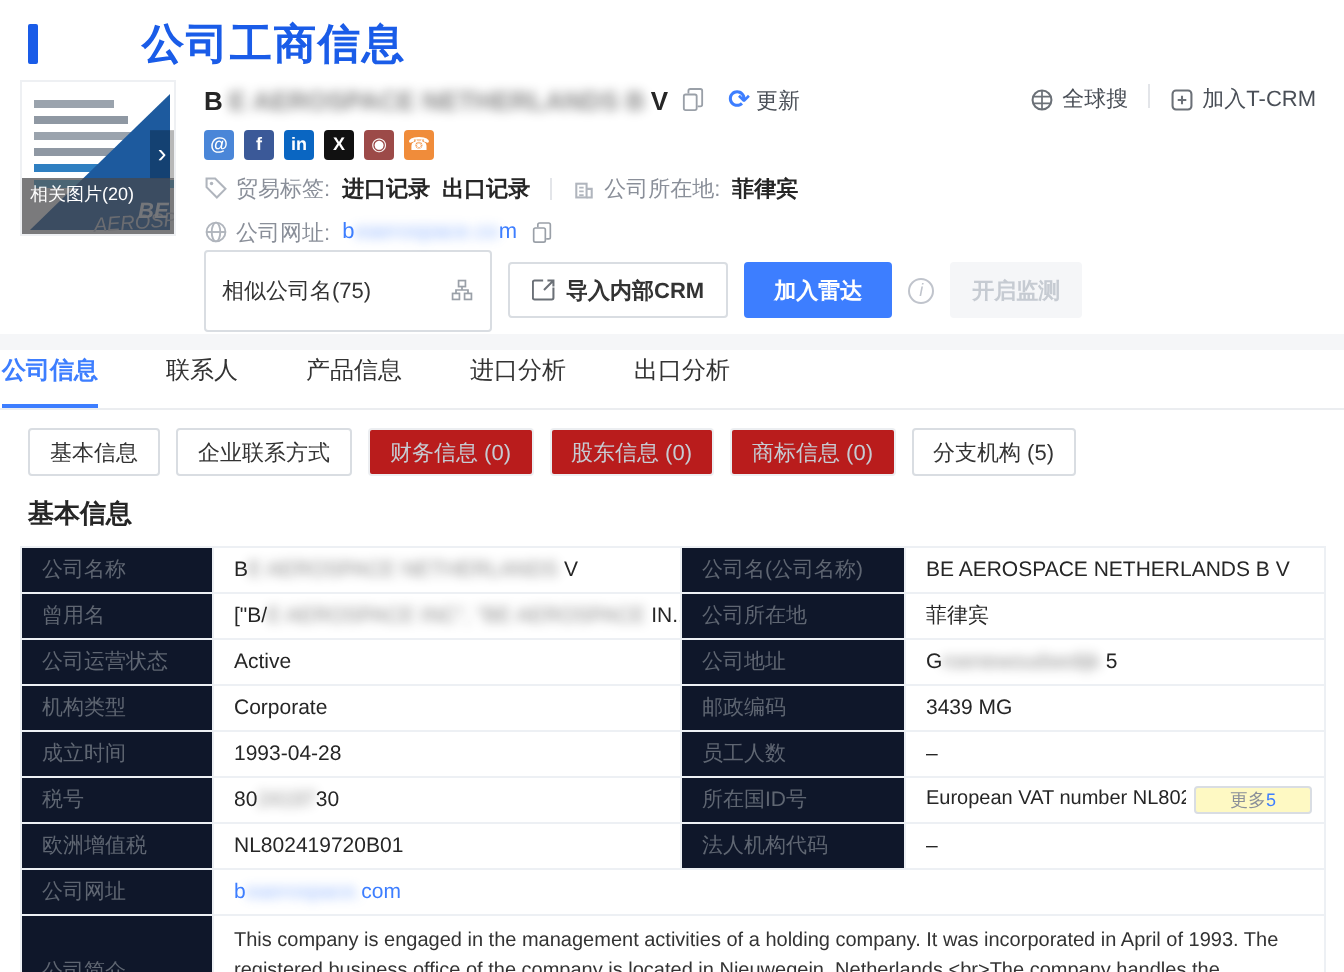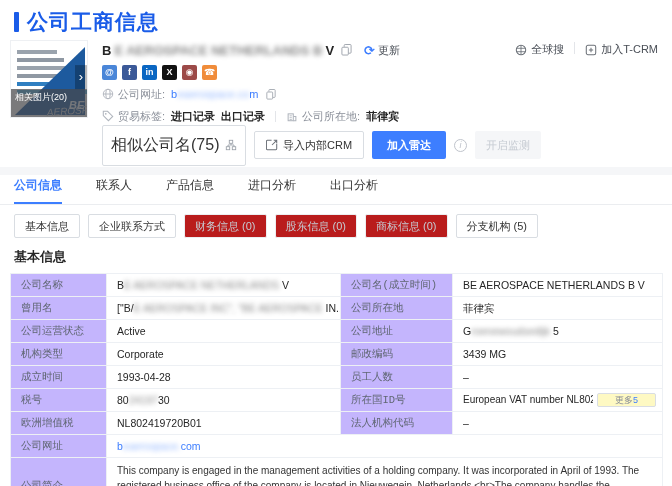--- a/index.html
+++ b/index.html
@@ -2,21 +2,21 @@
 <html><head>
 <meta charset="utf-8">
 <style>
   * { box-sizing: border-box; margin: 0; padding: 0; }
   html,body { width: 672px; height: 486px; overflow: hidden; background: #fff;
     font-family: "Liberation Sans", "DejaVu Sans", sans-serif; color: #333; }
 
   
   .title-row { display:flex; align-items:center; padding:9px 14px 0; height:34px; }
   .title-bar { width:5px; height:20px; background:#1a5ce8; margin-right:8px; border-radius:1px; }
-  .page-title { font-size:21px; font-weight:bold; color:#1a5ce8; letter-spacing:1px; }
+  .page-title { font-size:21px; font-weight:bold; color:#1a5ce8; letter-spacing:1px;margin-left:44px; }
 
   
   .header { position:relative; display:flex; padding:6px 14px 0 10px; }
   .logo-wrap { position:relative; width:78px; height:78px; flex:0 0 78px; border:1px solid #eef0f3; overflow:hidden; }
   .logo-caption { position:absolute; left:0; right:0; bottom:0; height:28px; background:rgba(70,70,74,.72);
     color:#fff; font-size:9px; line-height:16px; padding-left:4px; }
   .logo-next { position:absolute; right:0; top:50%; transform:translateY(-58%); width:12px; height:24px;
     background:rgba(0,0,0,.28); color:#fff; font-size:13px; line-height:23px; text-align:center; cursor:pointer; }
   .header-main { margin-left:14px; flex:1; }
   .name-row { display:flex; align-items:center; height:20px; }
@@ -36,46 +36,46 @@
   .meta-strong { color:#262626; font-weight:bold; margin-left:6px; cursor:pointer; }
   .meta-sep { width:1px; height:11px; background:#e3e5e9; margin:0 10px; }
   .link { color:#3d7eff; text-decoration:none; cursor:pointer; }
   .topbar { position:absolute; right:14px; top:8px; display:flex; align-items:flex-start; font-size:11px; color:#4a4f57; }
   .topbar .item { display:flex; align-items:center; gap:4px; cursor:pointer; }
   .topbar .divider { width:1px; height:12px; background:#e3e5e9; margin:0 10px; }
 
   
   .action-row { display:flex; align-items:center; gap:8px; margin:7px 14px 0 102px; height:28px; }
   .sim-input { width:144px; height:41px; border:1px solid #d9dde2; border-radius:2px; display:flex;
-    align-items:center; justify-content:space-between; padding:16px 8px; font-size:16px; color:#333; cursor:pointer; }
+    align-items:center; justify-content:space-between; padding:16px 8px; font-size:11px; color:#333; cursor:pointer; }
   .btn { height:28px; display:inline-flex; align-items:center; gap:5px; padding:10px 11px; font-size:11px;
-    border-radius:2px; cursor:pointer; white-space:nowrap; }
+    border-radius:2px; cursor:pointer; white-space:nowrap;font-weight:bold; }
   .btn-outline { border:1px solid #d9dde2; background:#fff; color:#333; }
   .btn-primary { background:#3d7eff; color:#fff; font-weight:bold; padding:0 15px; }
   .btn-disabled { background:#f5f6f8; color:#c6cbd2; cursor:not-allowed; }
   .info-circle { width:13px; height:13px; border:1px solid #c0c4cc; border-radius:50%; color:#c0c4cc;
     font-size:9px; line-height:11px; text-align:center; font-style:italic; cursor:pointer; }
 
   
   .strip { height:8px; background:#f5f6f8; margin-top:8px; }
-  .tabs { display:flex; gap:34px; padding:0 14px; height:30px; align-items:flex-end; border-bottom:1px solid #ebedf0; }
+  .tabs { display:flex; gap:34px; padding:0 1px; height:30px; align-items:flex-end; border-bottom:1px solid #ebedf0; }
   .tab { font-size:12px; color:#333; padding-bottom:8px; cursor:pointer; border-bottom:2px solid transparent; }
   .tab.active { color:#3d7eff; font-weight:bold; border-bottom-color:#3d7eff; }
   .subtabs { display:flex; gap:8px; padding:9px 14px 0; }
   .stab { height:24px; display:inline-flex; align-items:center; padding:0 10px; font-size:11px;
     border-radius:2px; border:1px solid #d9dde2; background:#fff; color:#333; cursor:pointer; white-space:nowrap; }
   .stab.disabled { background:#b91c1c; border-color:#eceef1; color:#c6cbd2; cursor:not-allowed; }
 
   .section-title { font-size:13px; font-weight:bold; color:#262626; margin:10px 14px 7px; }
 
   
   table { width:652px; margin:0 10px; border-collapse:collapse; table-layout:fixed; }
   td { border:1px solid #edf0f4; padding:4px 10px; font-size:10.5px; line-height:14px; color:#262626;
     vertical-align:middle; }
-  td.lbl { background:#c4b5fd; color:#5f6672;font-family:Liberation Mono, monospace; }
+  td.lbl { background:#0f172a; color:#5f6672; }
   td.nowrap { white-space:nowrap; overflow:hidden; }
   td.idcell { padding:4px 6px 4px 10px; }
   .id-flex { display:flex; align-items:center; gap:4px; }
   .id-text { white-space:nowrap; overflow:hidden; font-size:10px; }
   .more-badge { flex:0 0 auto; border:1px solid #d9dde3; border-radius:2px; font-size:9px; height:14px;
     line-height:12px; padding:0 17px; display:inline-flex; gap:0; cursor:pointer; background:#fef9c3; }
   .more-badge .m { color:#8a8f99; } .more-badge .c { color:#3d7eff; }
   td.desc { font-size:10px; line-height:15px; padding:5px 10px; color:#333; }
 </style>
 </head>
@@ -121,50 +121,50 @@
       <span class="si si0">@</span>
       <span class="si si1">f</span>
       <span class="si si2">in</span>
       <span class="si si3">X</span>
       <span class="si si4">◉</span>
       <span class="si si5">☎</span>
     </div>
 
     <div class="meta-row">
       <svg width="12" height="12" viewBox="0 0 14 14">
+          <path d="M1.5 1.5h5l6 6-5 5-6-6z" fill="none" stroke="#b0b5bd" stroke-width="1.2"></path>
+          <circle cx="4.4" cy="4.4" r="1" fill="#b0b5bd"></circle>
+        </svg>
+      <span>贸易标签:</span>
+      <span class="meta-strong">进口记录</span>
+      <span class="meta-strong">出口记录</span>
+      <span class="meta-sep"></span>
+      <svg width="12" height="12" viewBox="0 0 14 14">
+          <rect x="2.5" y="4.5" width="6" height="8" fill="none" stroke="#b0b5bd" stroke-width="1.2"></rect>
+          <path d="M8.5 7.5h3v5h-3" fill="none" stroke="#b0b5bd" stroke-width="1.2"></path>
+          <path d="M4.2 6.8h2.6M4.2 9h2.6M4.2 11.2h2.6" stroke="#b0b5bd"></path>
+        </svg>
+      <span>公司所在地:</span>
+      <span class="meta-strong">菲律宾</span>
+    </div>
+
+    <div class="meta-row">
+      <svg width="12" height="12" viewBox="0 0 14 14">
           <circle cx="7" cy="7" r="5.5" fill="none" stroke="#b0b5bd" stroke-width="1.1"></circle>
           <ellipse cx="7" cy="7" rx="2.5" ry="5.5" fill="none" stroke="#b0b5bd" stroke-width="1.1"></ellipse>
           <path d="M1.5 7h11" stroke="#b0b5bd" stroke-width="1.1"></path>
         </svg>
       <span>公司网址:</span>
       <a class="link" style="margin-left:6px;"><span>b</span><span class="blur">eaerospace.co</span><span>m</span></a>
       <span class="icon-btn">
         <svg width="10" height="11" viewBox="0 0 12 13">
             <rect x="1" y="3.5" width="7" height="8.5" rx="1" fill="none" stroke="#9aa0a8"></rect>
             <path d="M3.5 3V1.5A1 1 0 0 1 4.5.5H10a1 1 0 0 1 1 1V9a1 1 0 0 1-1 1H8.5" fill="none" stroke="#9aa0a8"></path>
           </svg>
       </span>
-    </div>
-
-    <div class="meta-row">
-      <svg width="12" height="12" viewBox="0 0 14 14">
-          <path d="M1.5 1.5h5l6 6-5 5-6-6z" fill="none" stroke="#b0b5bd" stroke-width="1.2"></path>
-          <circle cx="4.4" cy="4.4" r="1" fill="#b0b5bd"></circle>
-        </svg>
-      <span>贸易标签:</span>
-      <span class="meta-strong">进口记录</span>
-      <span class="meta-strong">出口记录</span>
-      <span class="meta-sep"></span>
-      <svg width="12" height="12" viewBox="0 0 14 14">
-          <rect x="2.5" y="4.5" width="6" height="8" fill="none" stroke="#b0b5bd" stroke-width="1.2"></rect>
-          <path d="M8.5 7.5h3v5h-3" fill="none" stroke="#b0b5bd" stroke-width="1.2"></path>
-          <path d="M4.2 6.8h2.6M4.2 9h2.6M4.2 11.2h2.6" stroke="#b0b5bd"></path>
-        </svg>
-      <span>公司所在地:</span>
-      <span class="meta-strong">菲律宾</span>
     </div>
   </div>
 
   <div class="topbar">
     <span class="item">
       <svg width="12" height="12" viewBox="0 0 14 14">
           <circle cx="7" cy="7" r="5.5" fill="none" stroke="#6b7077" stroke-width="1.2"></circle>
           <path d="M2 5h10M2 9h10M7 1.5v11" stroke="#6b7077" stroke-width="1"></path>
         </svg>
       <span>全球搜</span>
@@ -231,21 +231,21 @@
   <colgroup>
       <col style="width:96px">
       <col style="width:234px">
       <col style="width:112px">
       <col style="width:210px">
     </colgroup>
   <tbody>
       <tr>
     <td class="lbl">公司名称</td>
     <td class="nowrap"><span>B</span><span class="blur">E AEROSPACE NETHERLANDS</span> <span>V</span></td>
-    <td class="lbl nowrap">公司名(成立时间)</td>
+    <td class="lbl nowrap">公司名(公司名称)</td>
     <td>BE AEROSPACE NETHERLANDS B V</td>
   </tr>
   <tr>
     <td class="lbl">曾用名</td>
     <td class="nowrap"><span>["B/</span><span class="blur">E AEROSPACE INC", "BE AEROSPACE</span><span> IN...</span></td>
     <td class="lbl">公司所在地</td>
     <td>菲律宾</td>
   </tr>
   <tr>
     <td class="lbl">公司运营状态</td>

